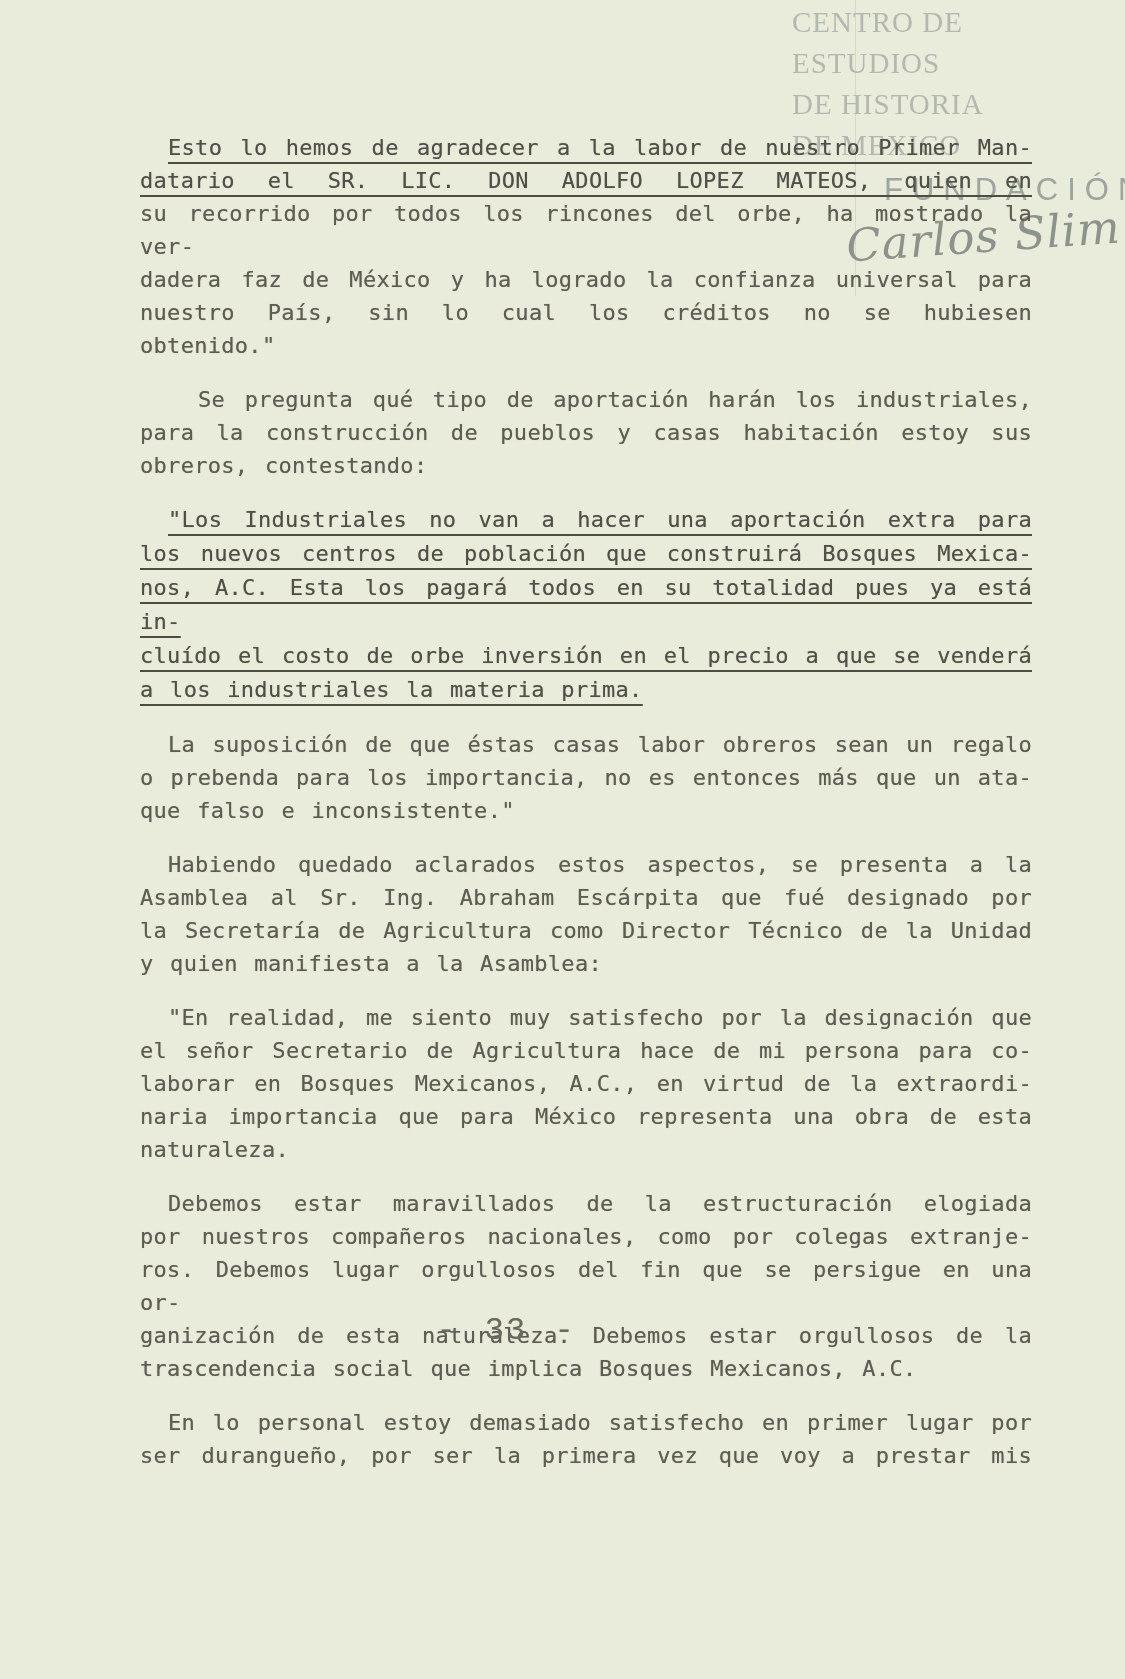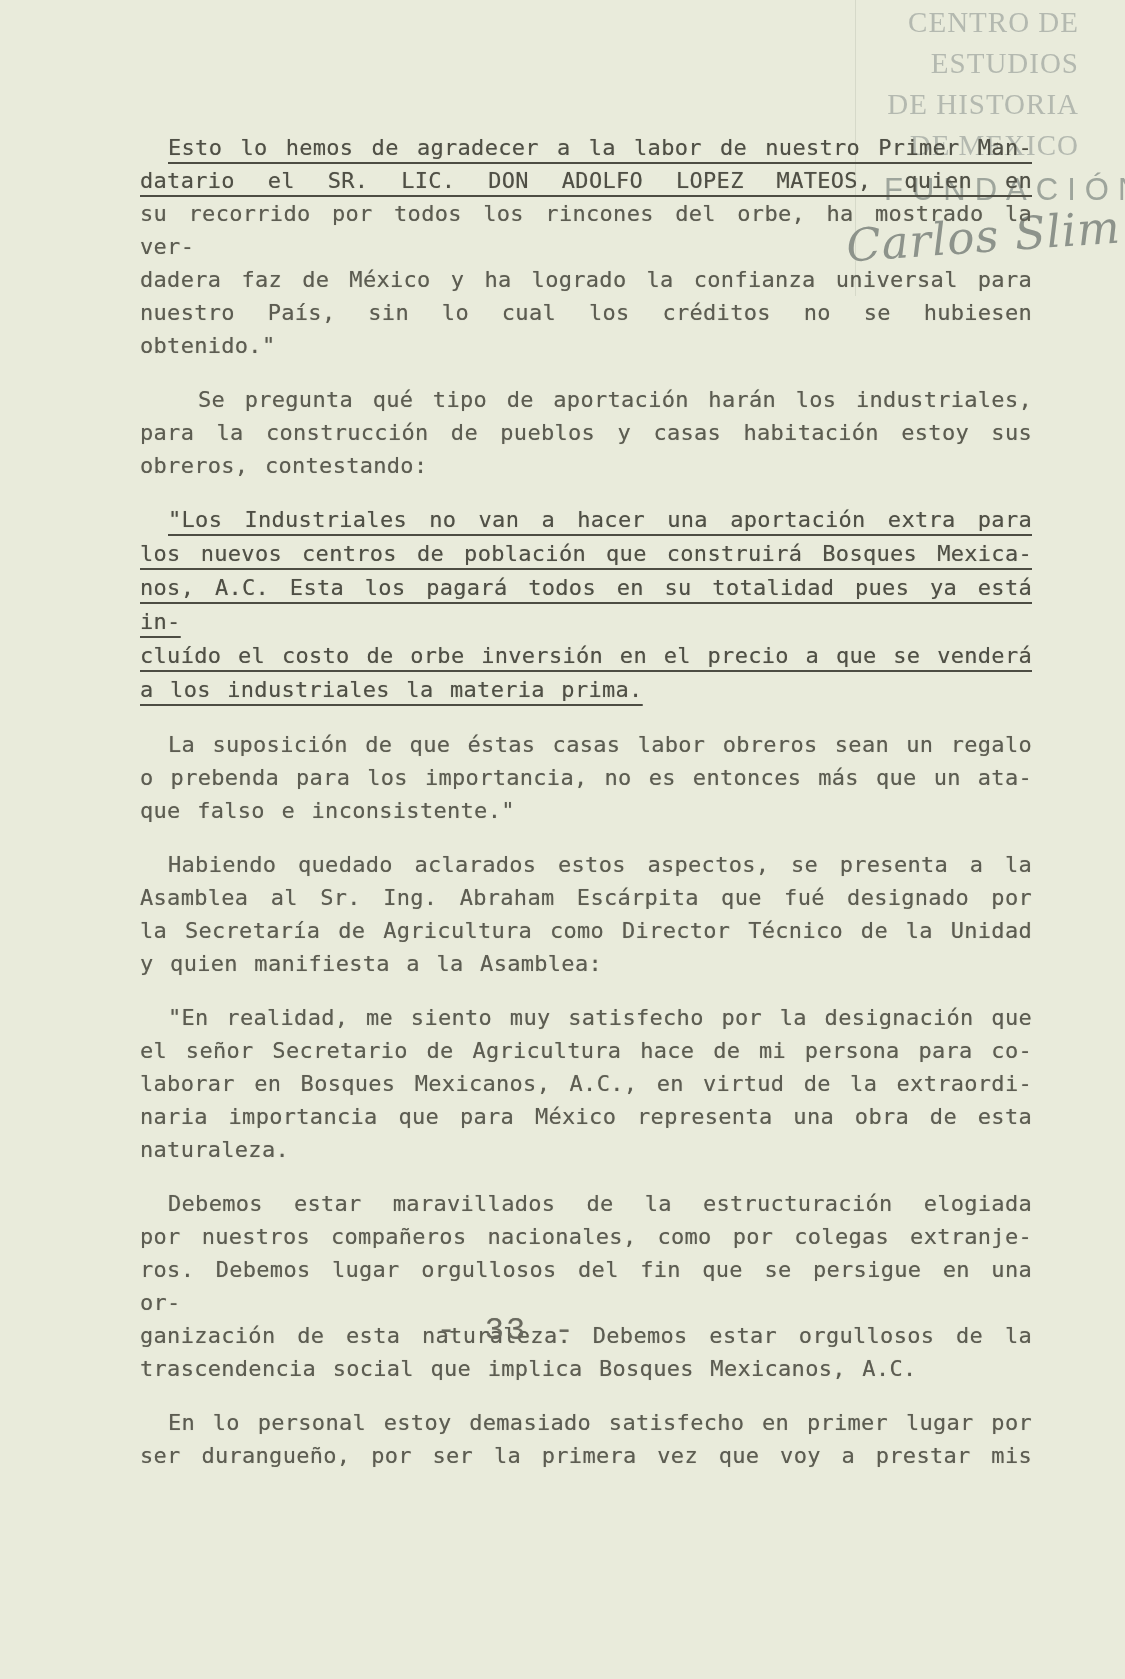--- a/index.html
+++ b/index.html
@@ -6,22 +6,22 @@
   body {
     width:1125px; height:1679px;
     background:#e9ebdb;
     position:relative;
     overflow:hidden;
     font-family:"DejaVu Sans Mono", monospace;
   }
 
   
   .watermark-org {
-    position:absolute; top:2px; left:859px; width:220px;
-    text-align:right;
+    position:absolute; top:2px; left:792px; width:220px;
+    text-align:left;
     font-family:"Liberation Serif", serif;
     font-size:29px; line-height:41px;
     color:#b4b9b0; letter-spacing:1px;
     user-select:none;
   }
   .foundation {
     position:absolute; top:172px; left:884px;
     font-family:"Liberation Sans", sans-serif;
     font-size:31px; letter-spacing:9px;
     color:#9ea59c; white-space:nowrap;

